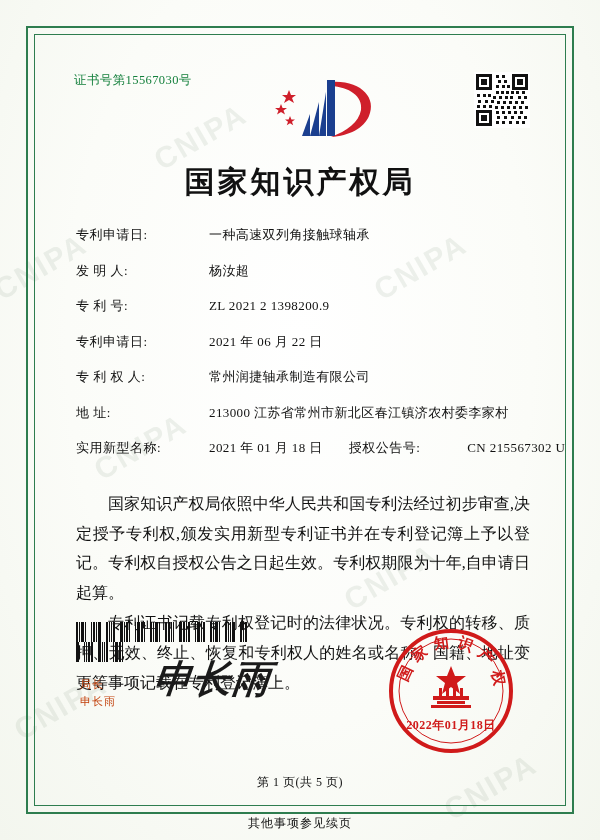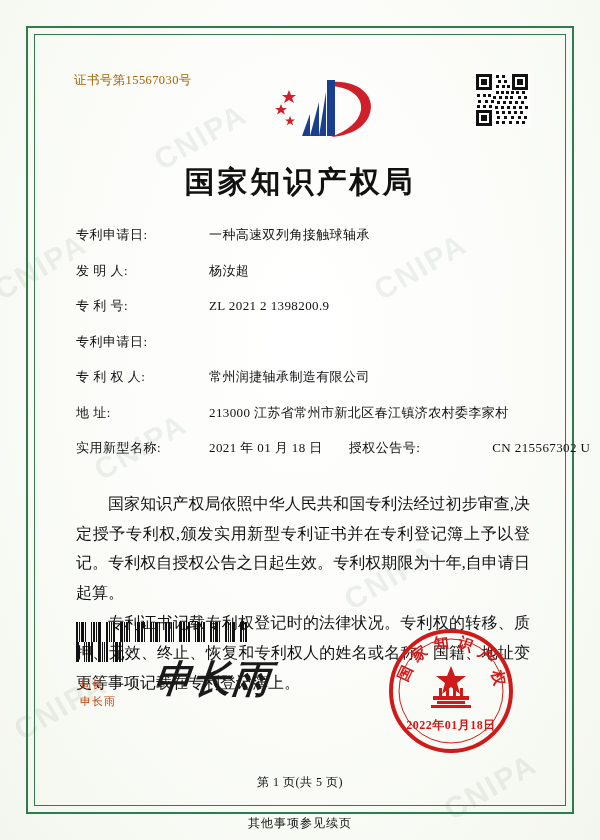--- a/index.html
+++ b/index.html
@@ -60,21 +60,21 @@
     left: 34px;
     top: 34px;
     right: 34px;
     bottom: 34px;
   }
   .cert-no {
     position: absolute;
     left: 40px;
     top: 38px;
     font-size: 12.5px;
-    color: #a16207;
+    color: #15803d;
     letter-spacing: 0.4px;
   }
   
   .logo {
     position: absolute;
     left: 235px;
     top: 42px;
     width: 110px;
     height: 66px;
   }
@@ -120,21 +120,21 @@
     flex: 1;
     letter-spacing: 0.4px;
     margin-left: 47px;
   }
   .field-row.dual .field-value {
     flex: 0 0 auto;
     margin-right: 26px;
   }
   .field-row.dual .field-label2 {
     flex: 0 0 auto;
-    margin-right: 25px;
+    margin-right: 0;
     letter-spacing: 0.5px;
   }
   .paras {
     position: absolute;
     left: 42px;
     right: 36px;
     top: 455px;
     font-size: 16px;
     line-height: 1.85;
     color: #111;
@@ -344,20 +344,21 @@
       <div class="field-row">
         <div class="field-label">发  明  人:</div>
         <div class="field-value">杨汝超</div>
       </div>
       <div class="field-row">
         <div class="field-label">专  利  号:</div>
         <div class="field-value">ZL 2021 2 1398200.9</div>
       </div>
       <div class="field-row">
         <div class="field-label">专利申请日:</div>
+        <div class="field-value">2021 年 06 月 22 日</div>
       </div>
       <div class="field-row">
         <div class="field-label">专  利  权  人:</div>
         <div class="field-value">常州润捷轴承制造有限公司</div>
       </div>
       <div class="field-row">
         <div class="field-label">地        址:</div>
         <div class="field-value">213000 江苏省常州市新北区春江镇济农村委李家村</div>
       </div>
       <div class="field-row dual">

